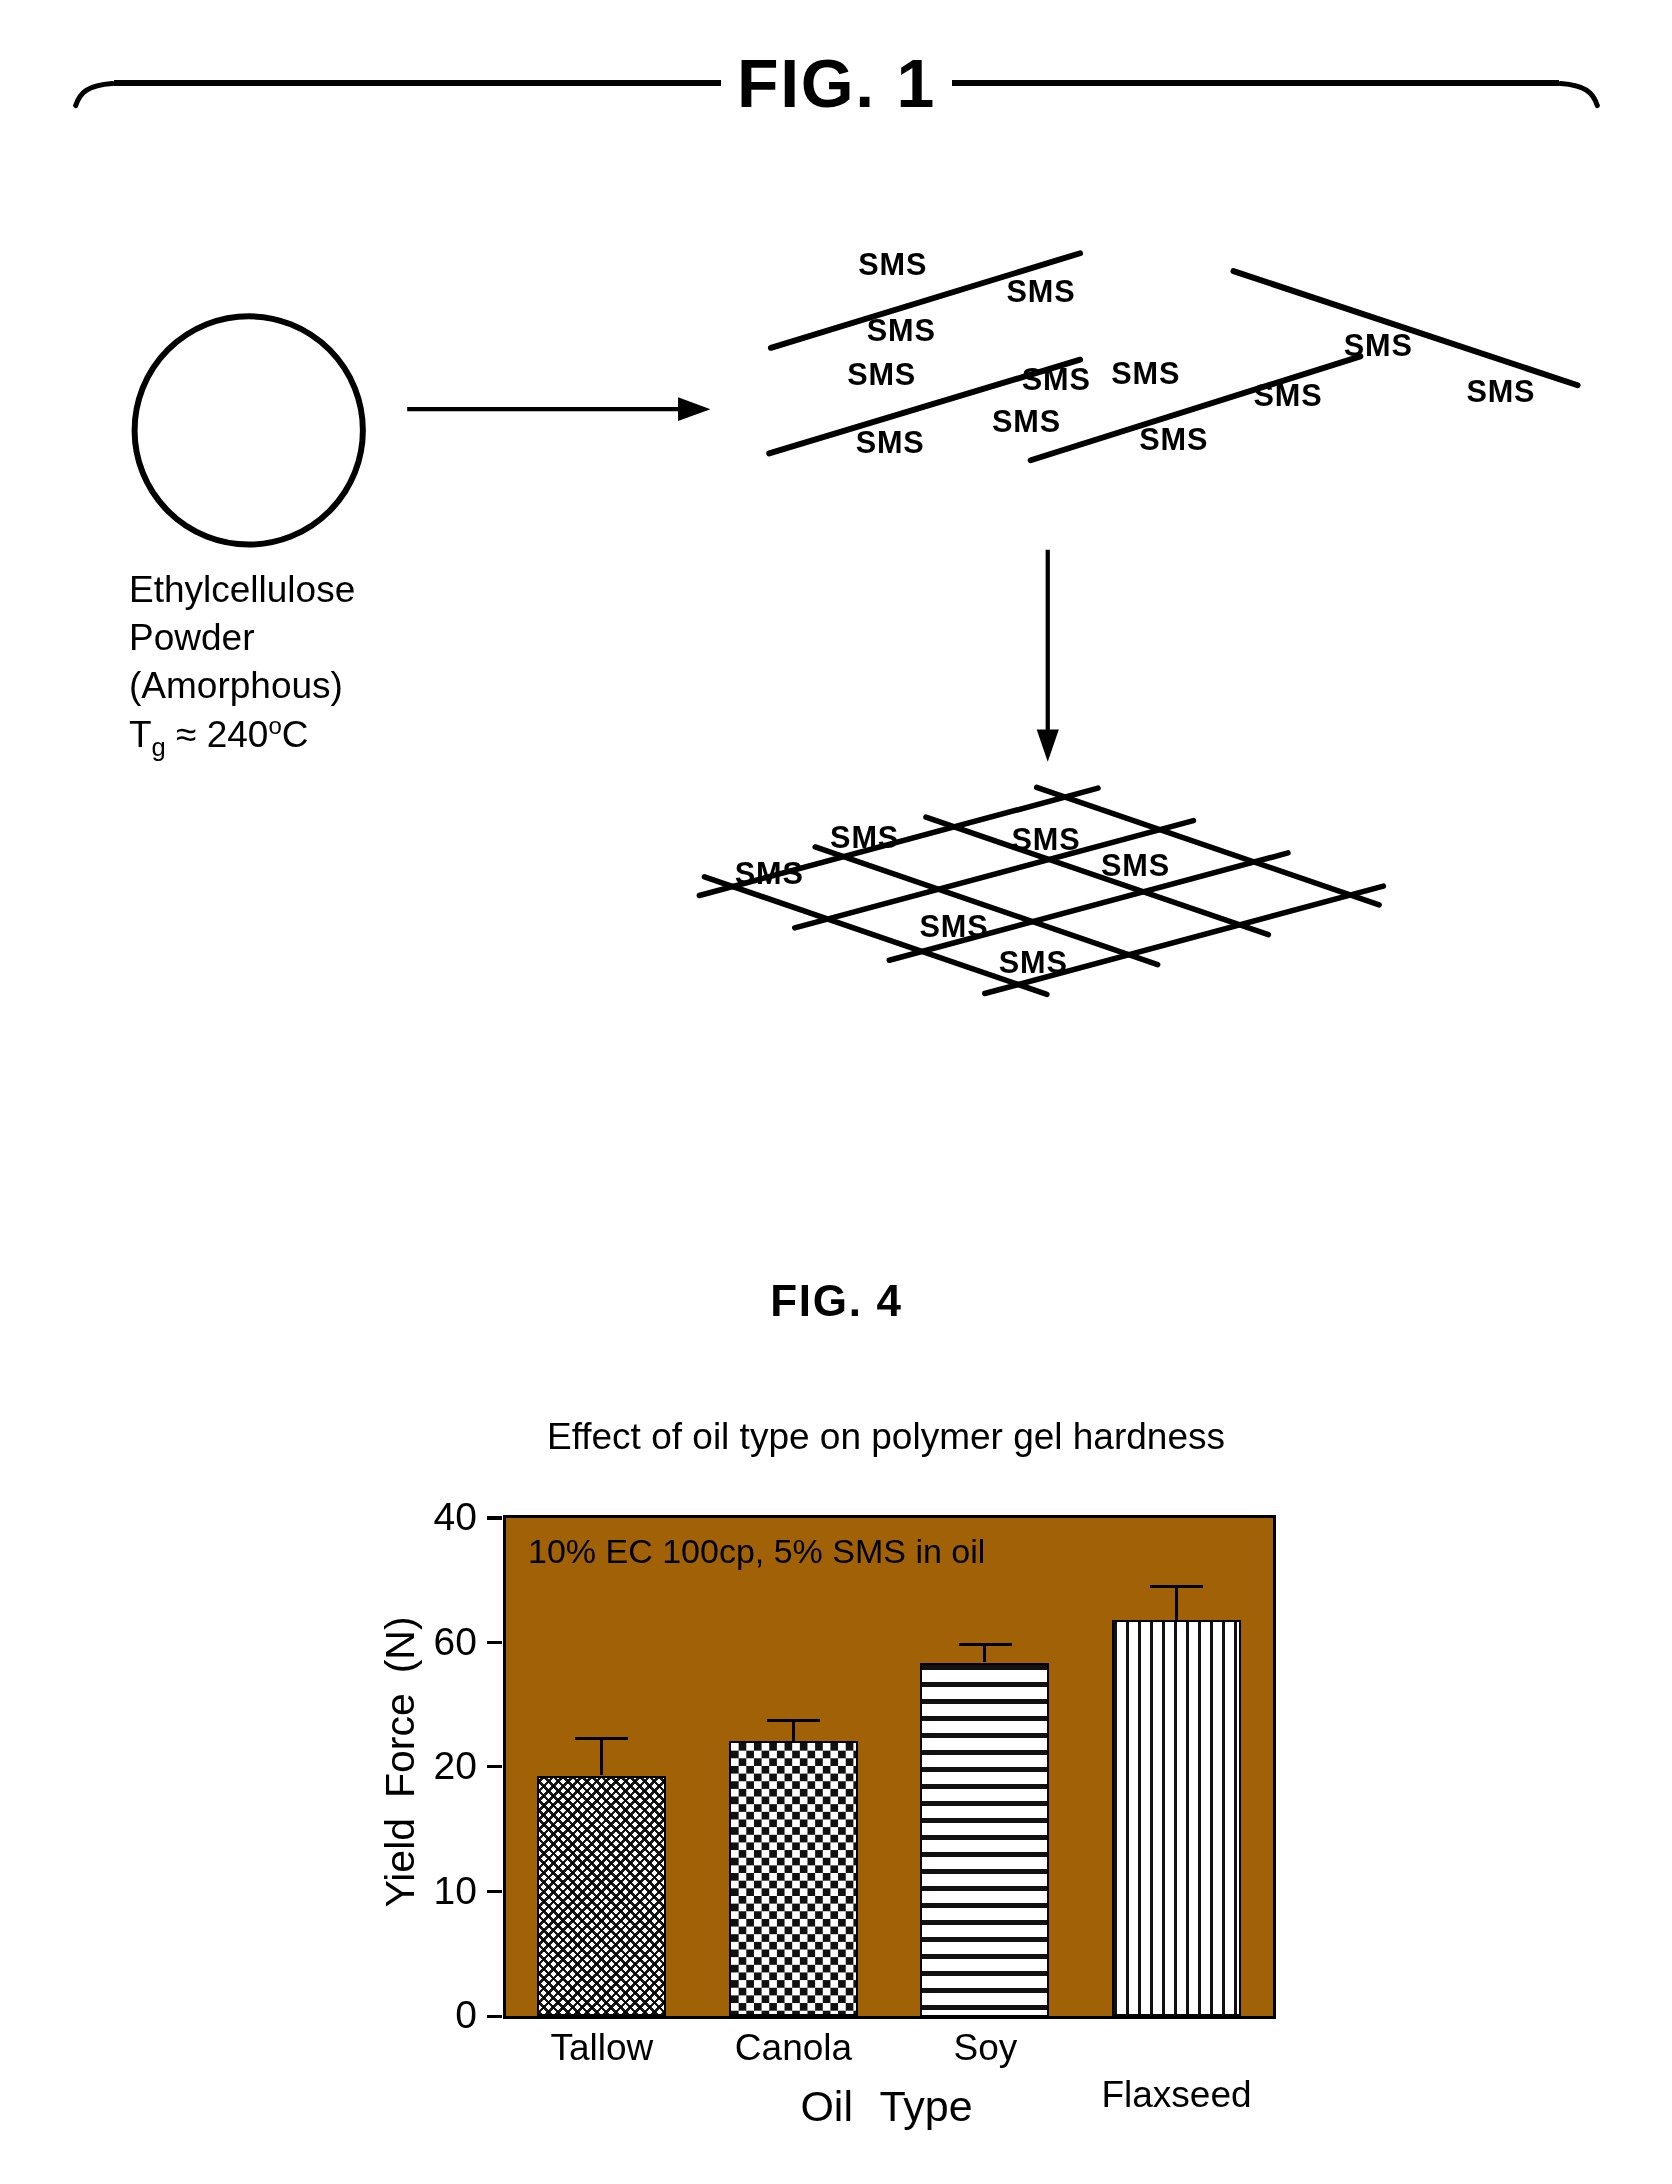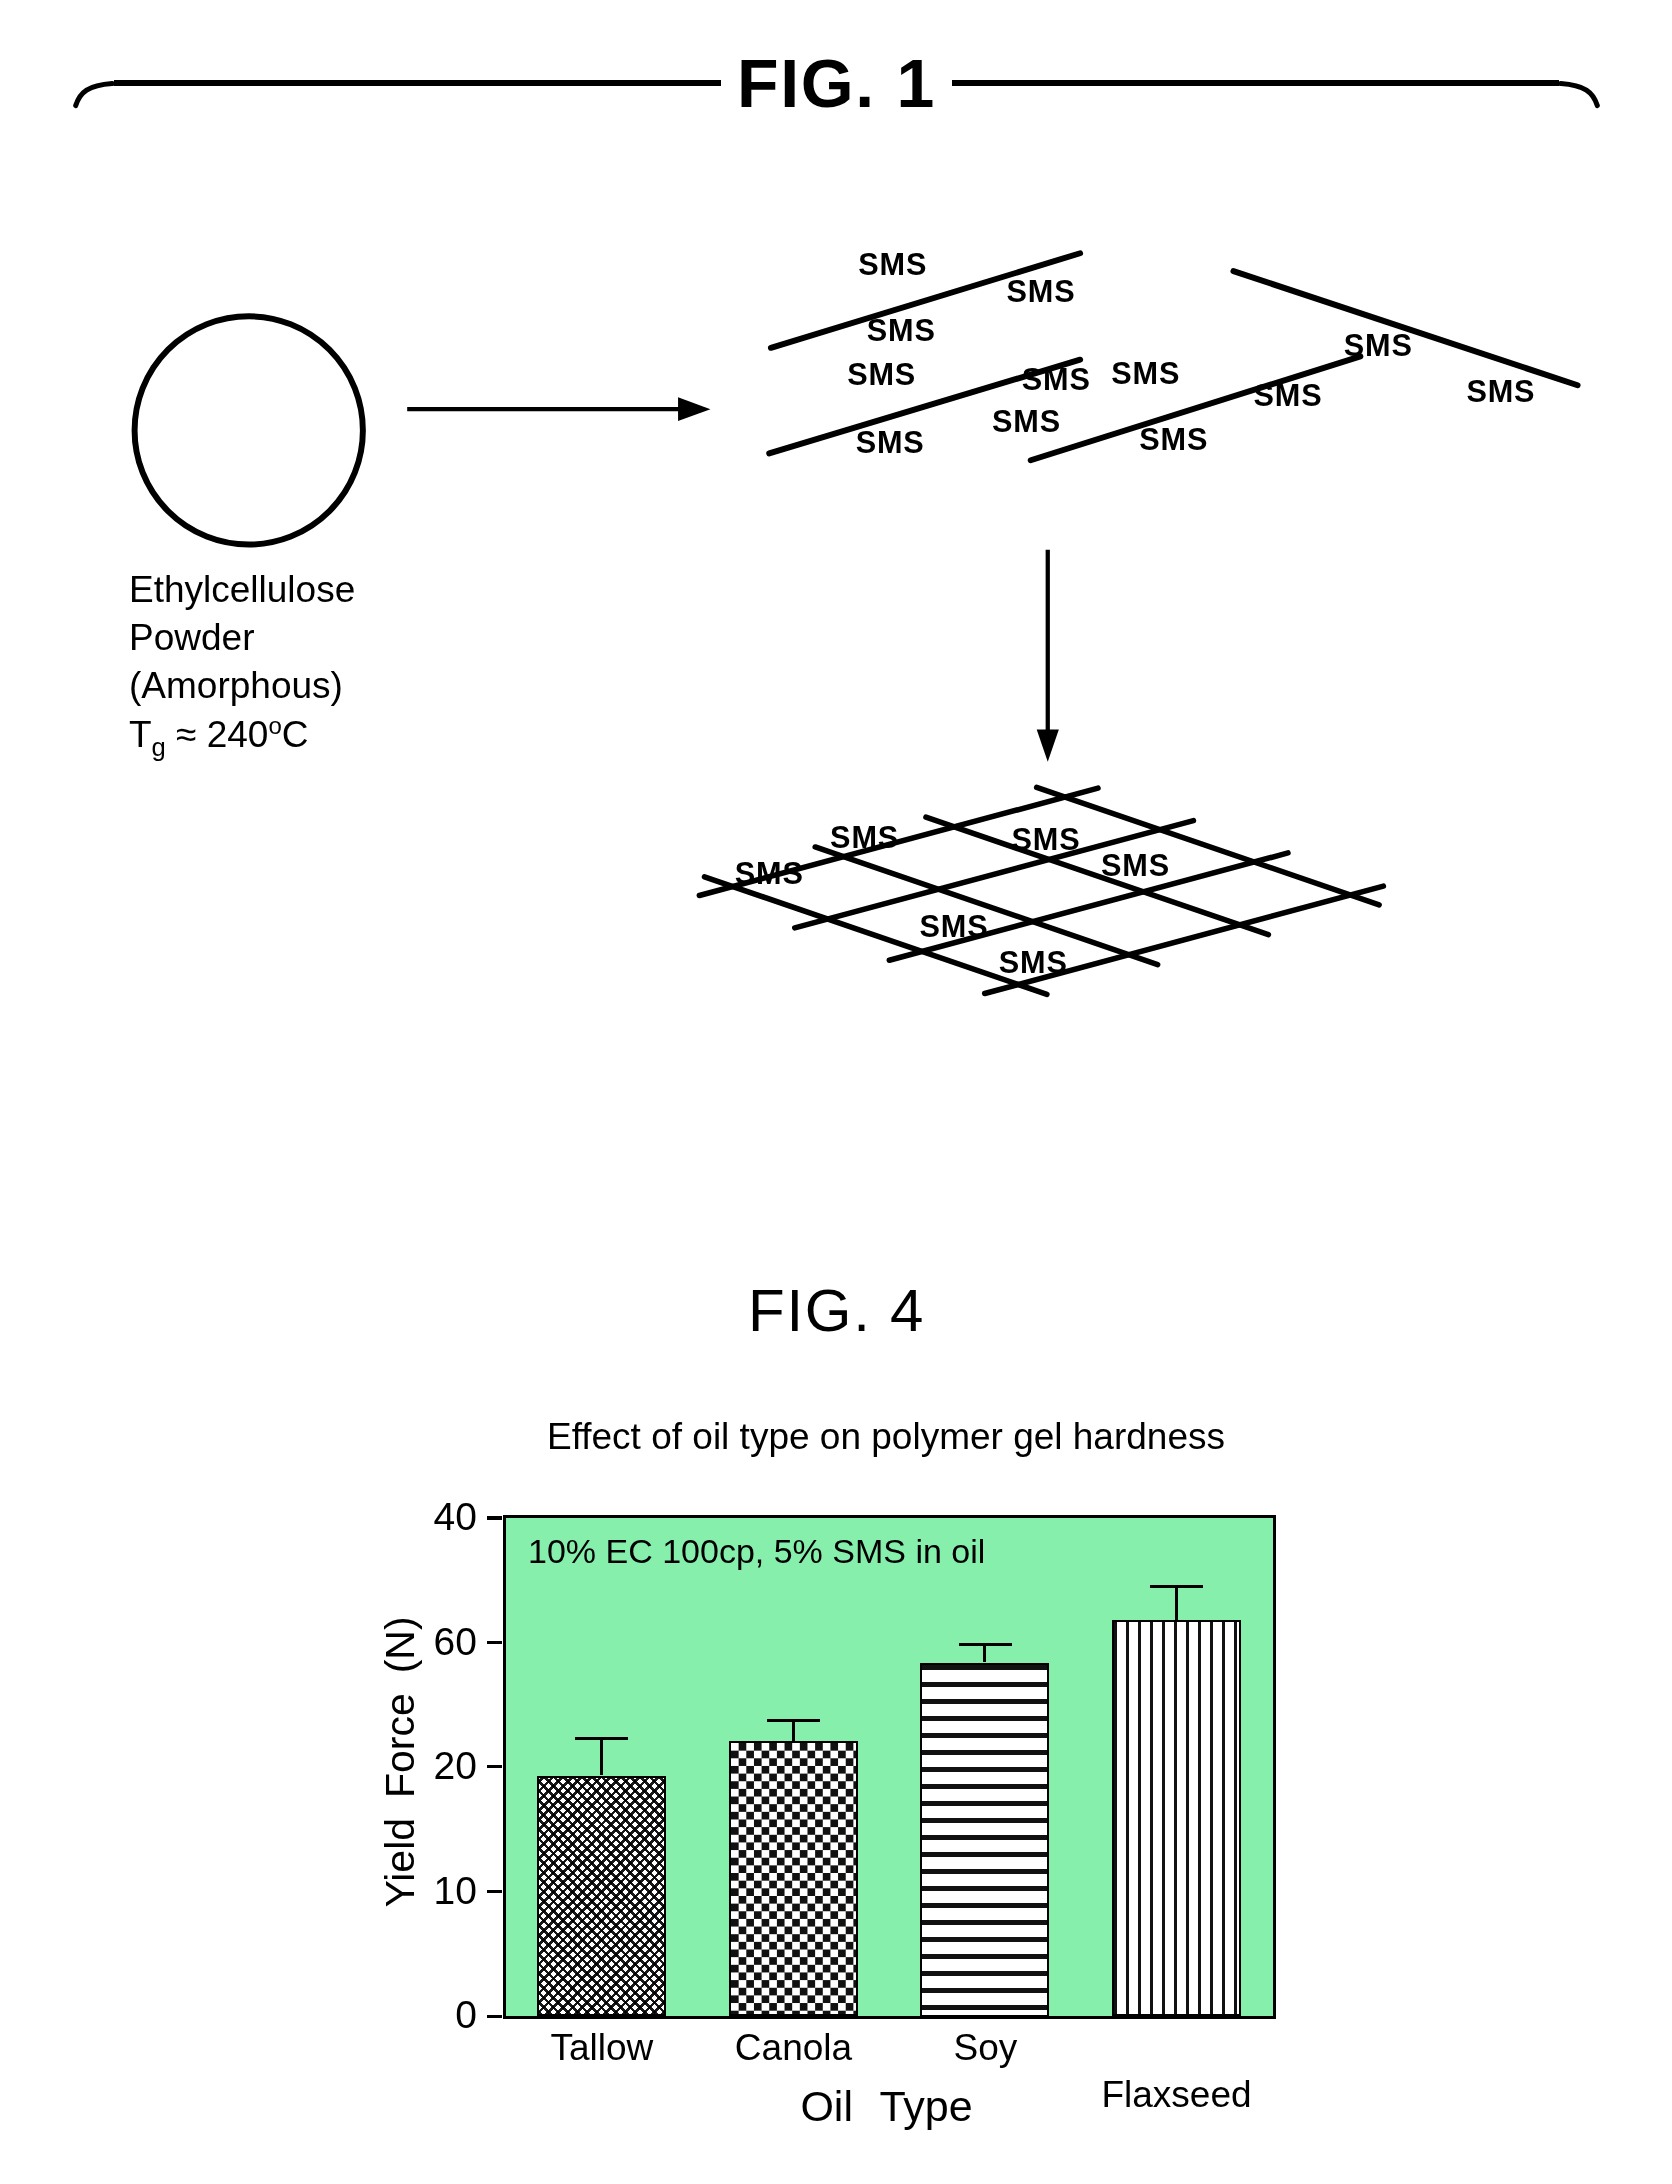--- a/index.html
+++ b/index.html
@@ -25,31 +25,31 @@
   #fig1-art text.sms { font-size: 36px; font-weight: bold; letter-spacing: 1px; }
   #fig1-caption {
     position: absolute; left: 129px; top: 566px;
     font-size: 37px; line-height: 1.3;
   }
   #fig1-caption sub { font-size: 25.6px; }
   #fig1-caption sup { font-size: 24px; }
 
   
   #fig4-header { position: absolute; top: 1276px; left: 0; width: 100%; text-align: center; }
-  #fig4-title { font-size: 60px; font-weight: normal; letter-spacing: 1.7px; }
+  #fig4-title { font-size: 44px; font-weight: bold; letter-spacing: 1.7px; }
   #chart-title {
     position: absolute; top: 1416px; left: 247px; width: 1278px;
     text-align: center; font-size: 37px;
   }
 
   
   #plot-area {
     position: absolute; left: 503px; top: 1515px;
     width: 767px; height: 498px;
-    border: 3.4px solid #000; background: #86efac;
+    border: 3.4px solid #000; background: #a16207;
   }
   #plot-annotation {
     position: absolute; left: 22px; top: 13.6px;
     font-size: 34px; white-space: nowrap;
   }
   .bar {
     position: absolute;
     border: 2.6px solid #000; box-sizing: border-box;
     background-color: #fff;
   }

